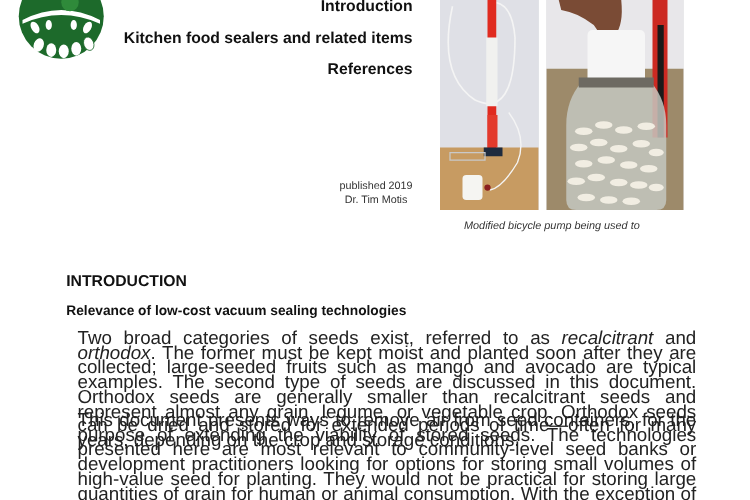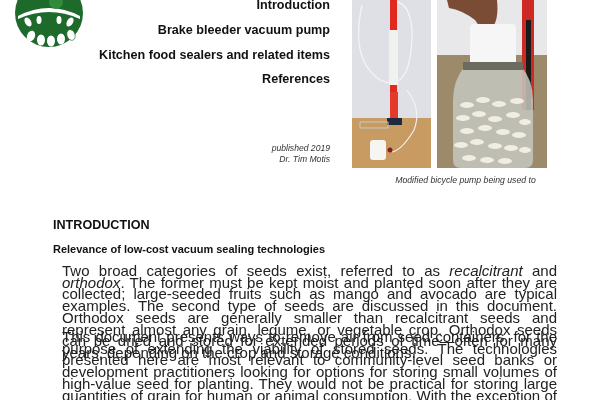--- a/index.html
+++ b/index.html
@@ -1,25 +1,25 @@
 <!DOCTYPE html>
 <html><head>
   <meta charset="utf-8">
   <style>
     html, body { margin:0; padding:0; background:#ffffff; }
     body { width:600px; height:400px; position:relative; overflow:hidden; font-family:"Liberation Sans", sans-serif; color:#111; }
     .abs { position:absolute; }
     .logo { left:14px; top:-22px; width:70px; height:70px; }
     .toc { position:absolute; right:270px; top:-7px; text-align:right; }
     .toc-item { font-weight:bold; font-size:12.6px; line-height:24.8px; white-space:nowrap; color:#111; cursor:pointer; }
-    .byline { position:absolute; right:270px; top:143px; text-align:right; font-style:italic; font-size:8.6px; line-height:10.6px; color:#333;margin-left:14px; }
+    .byline { position:absolute; right:270px; top:143px; text-align:center; font-size:8.6px; line-height:10.6px; color:#333;margin-left:14px; }
     .photo { position:absolute; top:0; height:168px; overflow:hidden; }
     .photo1 { left:352px; width:79px; background:#dcdde2; }
     .photo2 { left:437px; width:110px; background:#e5e4e6; }
-    .caption { position:absolute; left:368px; width:195px; top:175px; text-align:center; font-style:italic; font-size:8.7px; line-height:11px; color:#333; }
+    .caption { position:absolute; left:344px; width:195px; top:175px; text-align:center; font-style:italic; font-size:8.7px; line-height:11px; color:#333; }
     .h1 { position:absolute; left:53px; top:218px; font-weight:bold; font-size:12.6px; color:#111; }
     .h2 { position:absolute; left:53px; top:243px; font-weight:bold; font-size:11px; color:#111; }
     .para { position:absolute; left:62px; width:495px; font-size:15px; line-height:11.7px; text-align:justify; color:#222; }
     .p1 { top:265px; }
     .p2 { top:331px; }
     em { font-style:italic; }
   </style>
 </head>
 <body>
 
@@ -38,21 +38,20 @@
     <ellipse cx="17" cy="58" rx="4" ry="5.5" fill="#ffffff" transform="rotate(20 17 58)"></ellipse>
     <ellipse cx="27" cy="62" rx="4" ry="5.5" fill="#ffffff"></ellipse>
     <ellipse cx="37" cy="63" rx="4" ry="5.5" fill="#ffffff"></ellipse>
     <ellipse cx="47" cy="61" rx="4" ry="5.5" fill="#ffffff"></ellipse>
     <ellipse cx="57" cy="57" rx="4" ry="5.5" fill="#ffffff" stroke="#1d6a2b" stroke-width="0.6" transform="rotate(-20 57 57)"></ellipse>
   </svg>
 </div>
 
 <div class="toc">
   <div class="toc-item">Introduction</div>
-  <div class="toc-item">Brake bleeder vacuum pump</div>
   <div class="toc-item">Kitchen food sealers and related items</div>
   <div class="toc-item">References</div>
 </div>
 
 <div class="byline">
   <div>published  2019</div>
   <div>Dr. Tim Motis</div>
 </div>
 
 <div class="photo photo1" title="Modified bicycle pump with tubing and cap">

